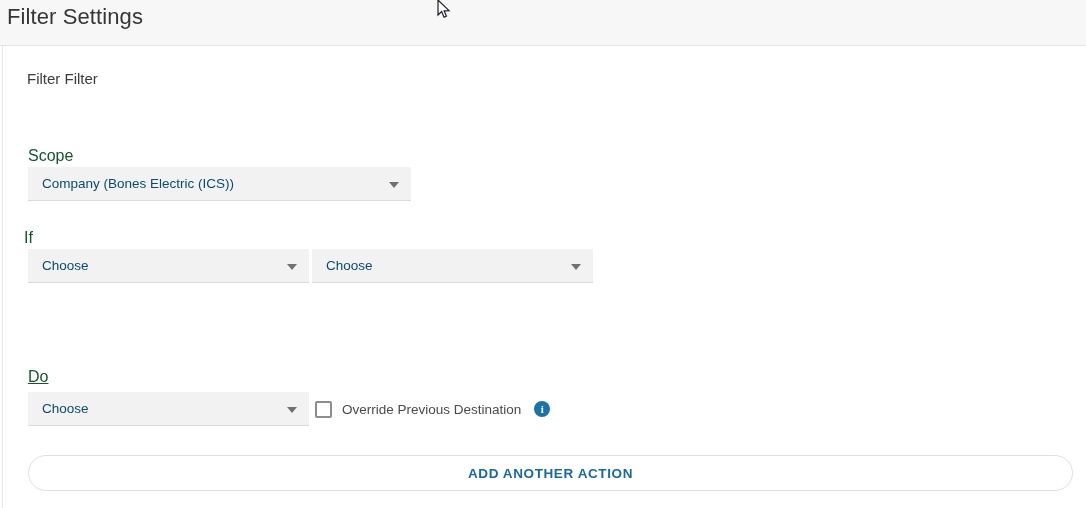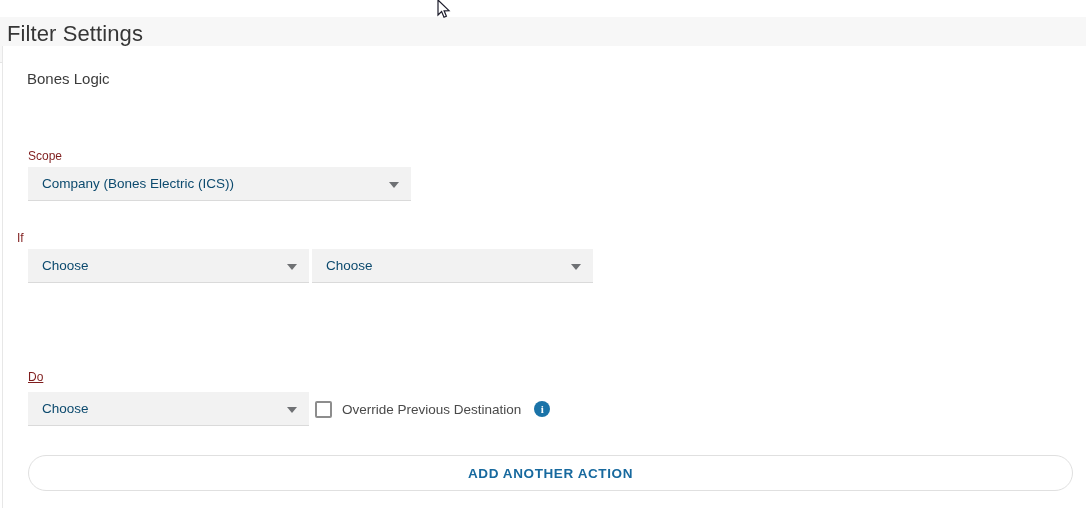--- a/index.html
+++ b/index.html
@@ -13,21 +13,21 @@
     background: #ffffff;
     font-family: "Liberation Sans", sans-serif;
     overflow: hidden;
     position: relative;
   }
 
   
   .header-band {
     position: absolute;
     left: 0;
-    top: 17px;
+    top: 0;
     width: 1086px;
     height: 46px;
     background: #f7f7f7;
     border-bottom: 1px solid #e4e4e4;
   }
   .page-title {
     position: absolute;
     left: 7px;
     top: 2px;
     font-size: 22px;
@@ -51,22 +51,22 @@
   .section-title {
     position: absolute;
     left: 24px;
     top: 24px;
     font-size: 15px;
     color: #3b3b3b;
     font-weight: 400;
   }
 
   .field-label {
-    font-size: 12px;
-    color: #7f1d1d;
+    font-size: 16px;
+    color: #14532d;
     font-weight: 400;
     line-height: 14px;
   }
 
   
   .select {
     position: relative;
     background: #f2f2f2;
     border-bottom: 1px solid #dadada;
     height: 34px;
@@ -97,21 +97,21 @@
   
   .scope-label { position: absolute; left: 25px; top: 103px; }
   .scope-select {
     position: absolute;
     left: 25px;
     top: 121px;
     width: 383px;
   }
 
   
-  .if-label { position: absolute; left: 14px; top: 185px; }
+  .if-label { position: absolute; left: 21px; top: 185px; }
   .if-select-1 {
     position: absolute;
     left: 25px;
     top: 203px;
     width: 281px;
   }
   .if-select-2 {
     position: absolute;
     left: 309px;
     top: 203px;
@@ -202,21 +202,21 @@
 </style>
 </head>
 <body>
 
 <div class="header-band">
   <div class="page-title">Filter Settings</div>
 </div>
 
 <div class="content-card">
 
-  <div class="section-title">Bones Logic</div>
+  <div class="section-title">Filter Filter</div>
 
   <div class="field-label scope-label">Scope</div>
   <div class="select scope-select">
     <span class="select-value">Company (Bones Electric (ICS))</span>
     <span class="caret"></span>
   </div>
 
   <div class="field-label if-label">If</div>
   <div class="select if-select-1">
     <span class="select-value">Choose</span>

